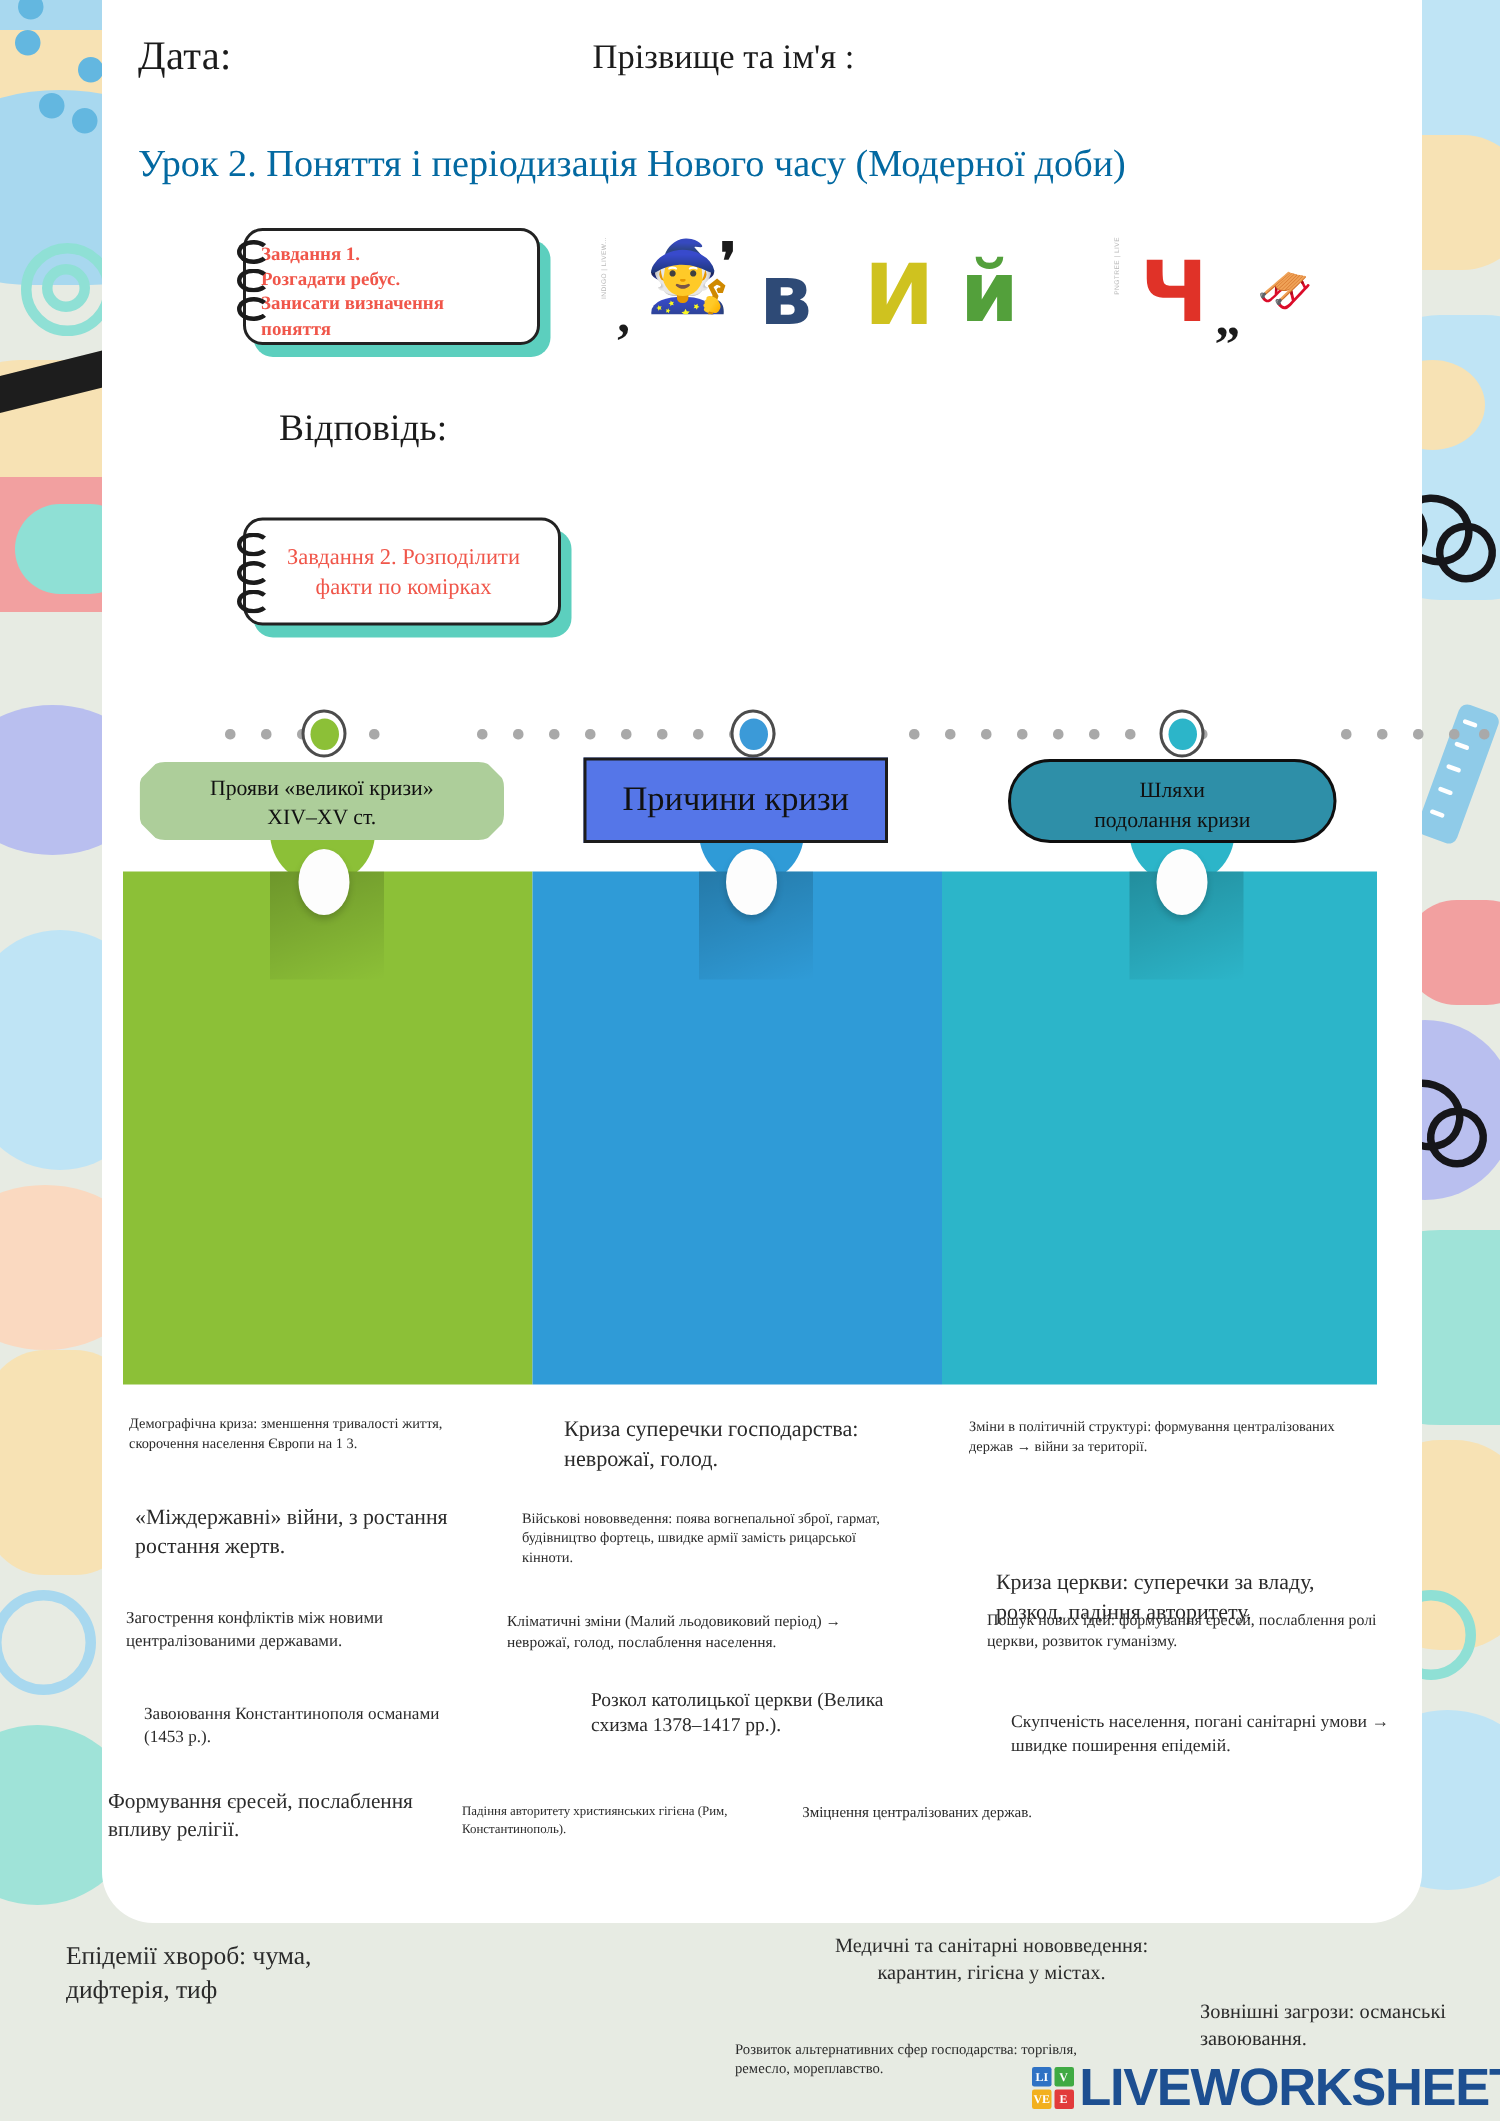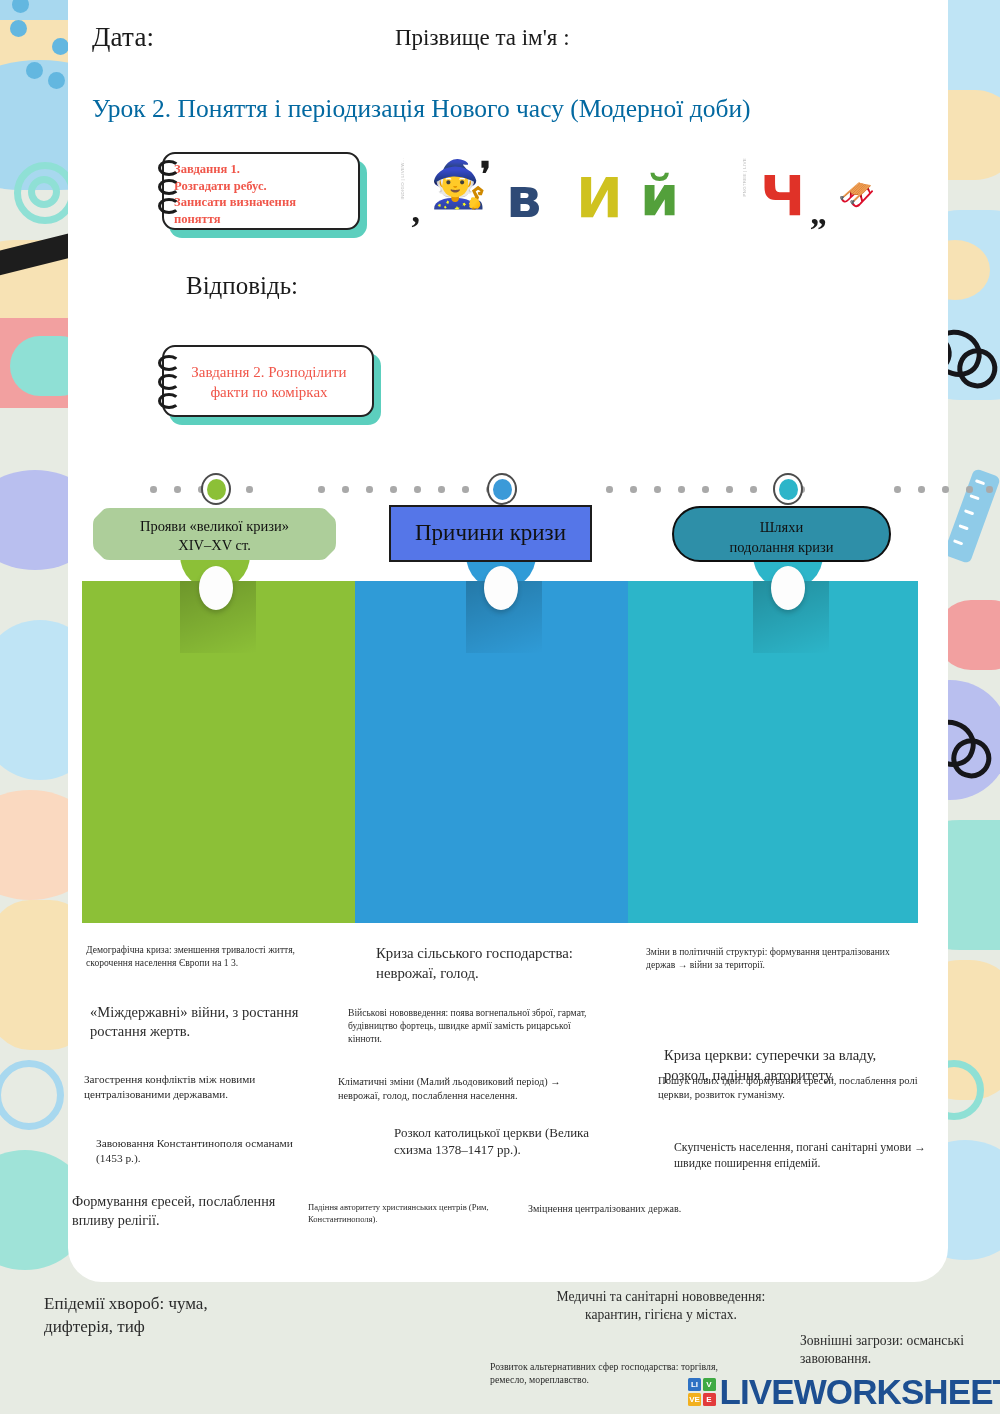--- a/index.html
+++ b/index.html
@@ -201,21 +201,21 @@
   
   .bottom { position:absolute; left:0; top:1282px; width:1000px; height:132px; z-index:3; }
   .bfact { position:absolute; color:#2b2b2b; line-height:1.36; }
 
   
   .lw { position:absolute; left:688px; top:1372px; display:flex; align-items:center; z-index:5; }
   .lw-sq { display:grid; grid-template-columns:repeat(2,13px); grid-template-rows:repeat(2,13px);
            gap:1.5px; margin-right:4px; }
   .lw-sq span {
     display:flex; align-items:center; justify-content:center;
-    font-family:Liberation Sans, sans-serif; font-size:8px; font-weight:bold; color:#fff;
+    font-family:Liberation Serif, serif; font-size:8px; font-weight:bold; color:#fff;
     border-radius:1.5px;
   }
   .lw-l{background:#2f72c4;} .lw-i{background:#3faa43;}
   .lw-v{background:#f2b01e;} .lw-e{background:#e23b3b;}
   .lw-txt {
     font-family:"Liberation Sans",sans-serif; font-weight:bold;
     font-size:35px; color:#1d4f91; letter-spacing:-.9px;
   }
 </style>
 </head>
@@ -388,31 +388,31 @@
 <div class="pin pin-a" style="z-index:5;"></div>
 <div class="pin pin-b" style="z-index:5;"></div>
 <div class="pin pin-c" style="z-index:5;"></div>
 
 <div class="fact" style="left:86px;  top:944px;  width:215px; font-size:9.6px; z-index:4;">Демографічна криза:  зменшення тривалості життя, скорочення населення Європи на 1 3.</div>
 <div class="fact" style="left:90px;  top:1003px; width:215px; font-size:14.5px; z-index:4;">«Міждержавні» війни,  з ростання ростання жертв.</div>
 <div class="fact" style="left:84px;  top:1072px; width:225px; font-size:11.2px; z-index:4;">Загострення конфліктів між новими централізованими державами.</div>
 <div class="fact" style="left:96px;  top:1136px; width:215px; font-size:11.4px; z-index:4;">Завоювання Константинополя османами (1453 р.).</div>
 <div class="fact" style="left:72px;  top:1192px; width:230px; font-size:14.2px; z-index:4;">Формування єресей, послаблення впливу релігії.</div>
 
-<div class="fact" style="left:376px; top:944px;  width:235px; font-size:14.8px; z-index:4;">Криза сільського господарства: неврожаї, голод.</div>
+<div class="fact" style="left:376px; top:944px;  width:235px; font-size:14.8px; z-index:4;">Криза суперечки господарства: неврожаї, голод.</div>
 <div class="fact" style="left:348px; top:1007px; width:256px; font-size:9.6px;  z-index:4;">Військові нововведення: поява вогнепальної зброї, гармат, будівництво фортець, швидке армії замість рицарської кінноти.</div>
 <div class="fact" style="left:338px; top:1075px; width:262px; font-size:10.3px; z-index:4;">Кліматичні зміни (Малий льодовиковий період) → неврожаї, голод, послаблення населення.</div>
 <div class="fact" style="left:394px; top:1124px; width:236px; font-size:13px;   z-index:4;">Розкол католицької церкви (Велика схизма 1378–1417 рр.).</div>
-<div class="fact" style="left:308px; top:1202px; width:210px; font-size:8.6px;  z-index:4;">Падіння авторитету християнських центрів (Рим, Константинополя).</div>
+<div class="fact" style="left:308px; top:1202px; width:210px; font-size:8.6px;  z-index:4;">Падіння авторитету християнських гігієна (Рим, Константинополь).</div>
 
 <div class="fact" style="left:646px; top:946px;  width:250px; font-size:9.6px;  z-index:4;">Зміни в політичній структурі: формування централізованих держав → війни за території.</div>
 <div class="fact" style="left:664px; top:1006px; width:246px; font-size:14.6px; z-index:4;margin-top:40px;">Криза церкви: суперечки за владу, розкол, падіння авторитету.</div>
 <div class="fact" style="left:658px; top:1074px; width:266px; font-size:10.6px; z-index:4;">Пошук нових ідей: формування єресей, послаблення ролі церкви, розвиток гуманізму.</div>
 <div class="fact" style="left:674px; top:1140px; width:254px; font-size:11.8px; z-index:4;">Скупченість населення, погані санітарні умови → швидке поширення епідемій.</div>
-<div class="fact" style="left:528px; top:1202px; width:160px; font-size:10px; text-align:left; z-index:4;">Зміцнення централізованих держав.</div>
+<div class="fact" style="left:528px; top:1202px; width:160px; font-size:10px; text-align:right; z-index:4;">Зміцнення централізованих держав.</div>
 
 <div class="bottom">
   <div class="bfact" style="left:44px;  top:10px;  width:215px; font-size:17px;">Епідемії хвороб: чума, дифтерія, тиф</div>
   <div class="bfact" style="left:540px; top:6px;   width:242px; font-size:13.6px; text-align:center;">Медичні та санітарні нововведення: карантин, гігієна у містах.</div>
   <div class="bfact" style="left:800px; top:50px;  width:190px; font-size:13.6px;">Зовнішні загрози: османські завоювання.</div>
   <div class="bfact" style="left:490px; top:78px;  width:240px; font-size:9.8px;">Розвиток альтернативних сфер господарства: торгівля, ремесло, мореплавство.</div>
 </div>
 
 <div class="lw">
   <div class="lw-sq">

